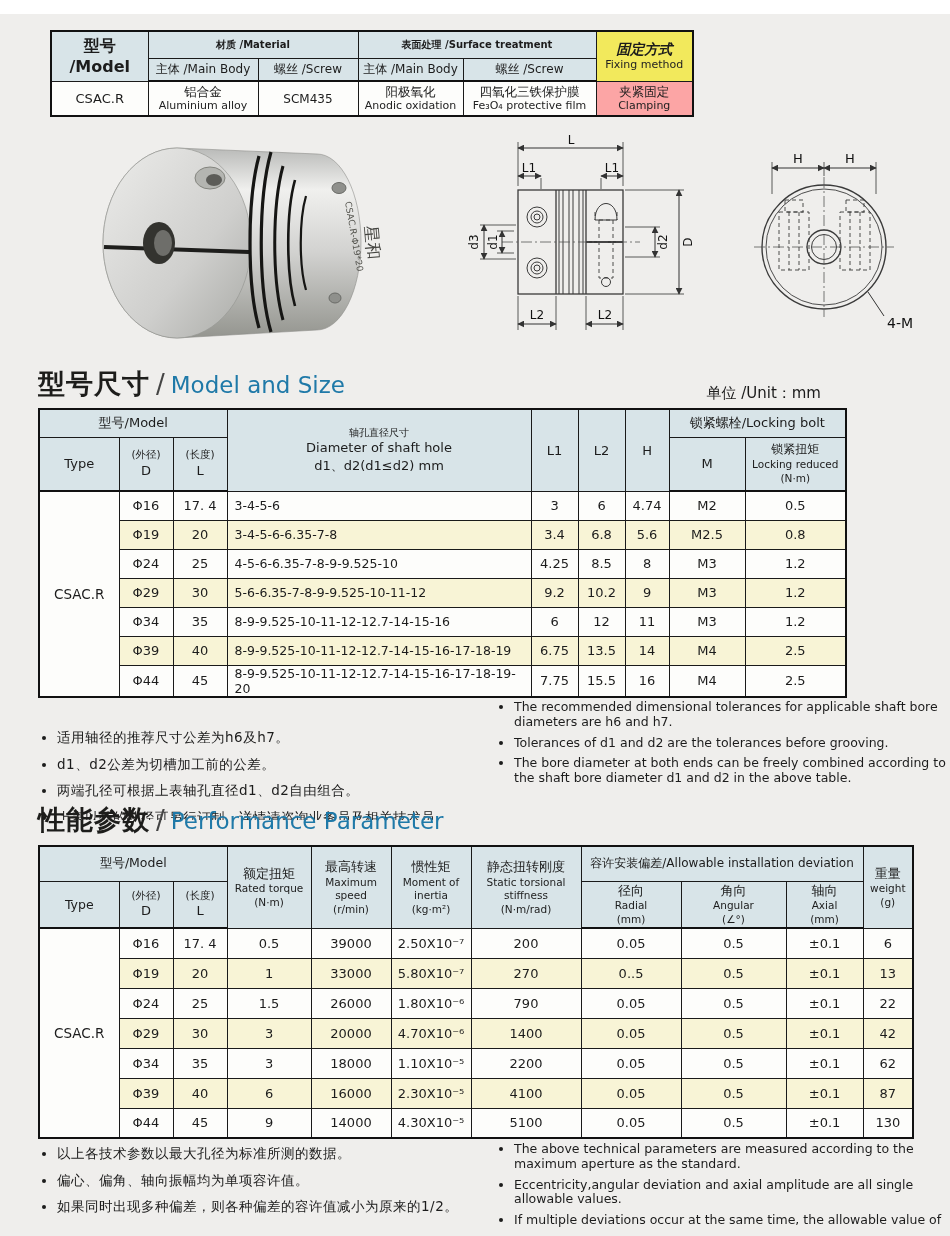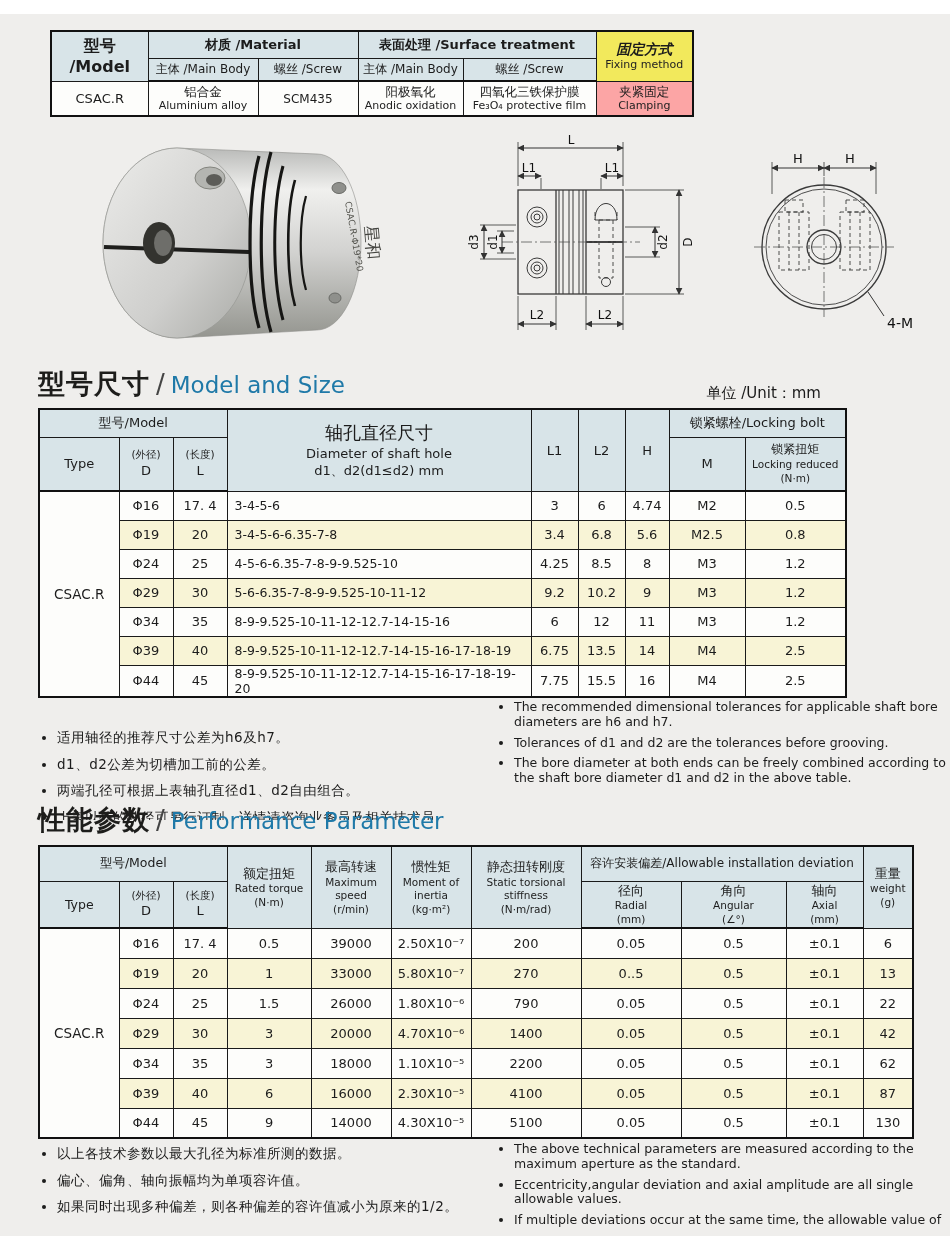--- a/index.html
+++ b/index.html
@@ -17,21 +17,21 @@
   .outer{border:2px solid #111;}
   .hdr-bg{background:#d8e4e8;}
 
   
   .spec-table{position:absolute;left:38px;top:30px;width:642px;margin-left:12px;}
   .spec-table th,.spec-table td{font-size:12px;}
   .spec-table .r1{height:27px;}
   .spec-table .r2{height:23px;}
   .spec-table .r3{height:35px;}
   .spec-table .model-h{font-size:16px;font-weight:bold;}
-  .spec-table .grp{font-size:13px;font-weight:bold;}
+  .spec-table .grp{font-size:10px;font-weight:bold;}
   .spec-table .sub{font-size:12px;}
   .zh{font-size:12.5px;line-height:1.25;}
   .en{font-size:11px;line-height:1.15;color:#222;}
   .yellow{background:#f2e95c;}
   .spec-table tbody tr td{background:#fdfdfb;}
   .spec-table td.yellow{background:#fca5a5;}
   .spec-table thead tr:last-child th{border-bottom:2px solid #111;}
   .spec-table .model-cell{font-size:13px;}
 
   
@@ -312,21 +312,21 @@
         <col style="width:47px">
         <col style="width:47px">
         <col style="width:44px">
         <col style="width:76px">
         <col style="width:101px">
       </colgroup>
     <thead>
       <tr class="hr1">
         <th colspan="3">型号/Model</th>
         <th rowspan="2">
-          <div class="mid" style="font-size:18px;text-align:center;">轴孔直径尺寸</div>
+          <div class="mid" style="font-size:10px;text-align:center;">轴孔直径尺寸</div>
           <div class="mid">Diameter of shaft hole</div>
           <div class="mid">d1、d2(d1≤d2) mm</div>
         </th>
         <th rowspan="2">L1</th>
         <th rowspan="2">L2</th>
         <th rowspan="2">H</th>
         <th colspan="2">锁紧螺栓/Locking bolt</th>
       </tr>
       <tr class="hr2">
         <th>Type</th>

